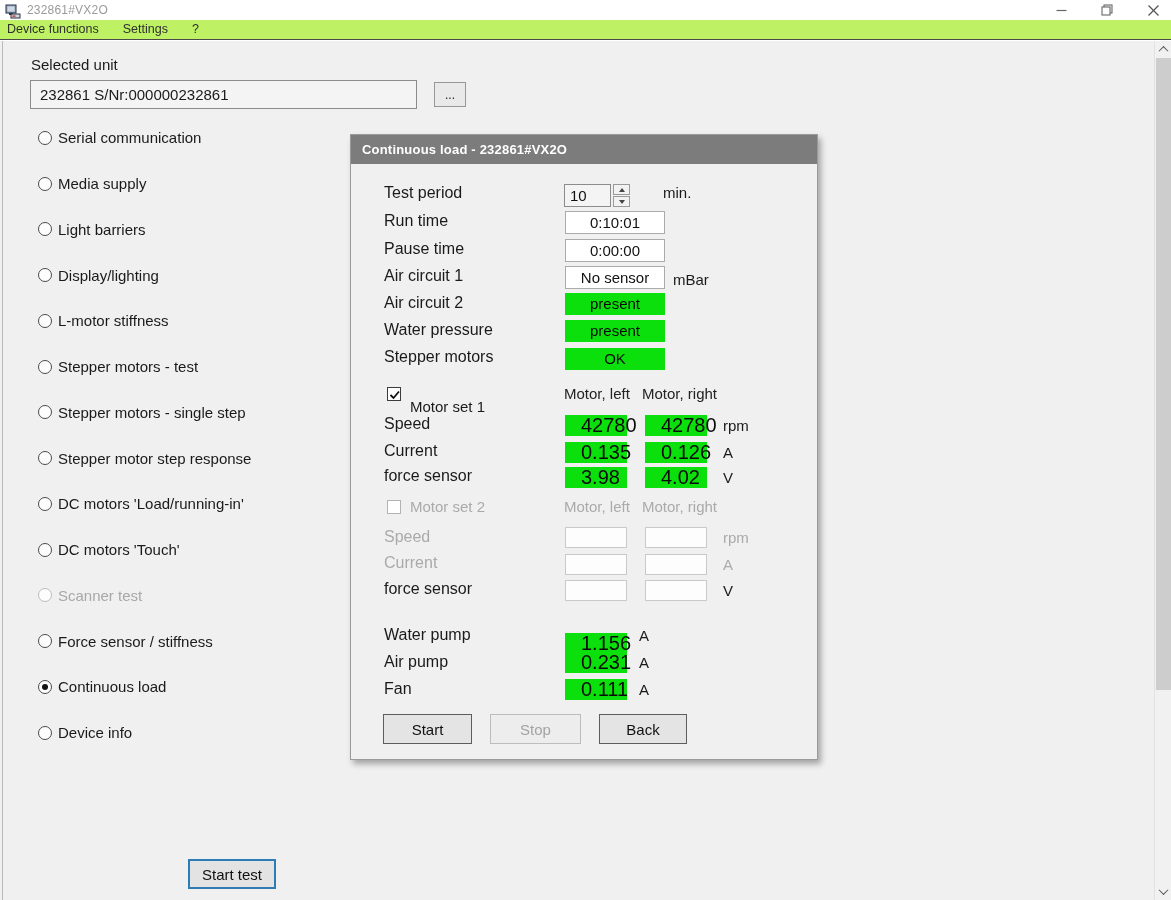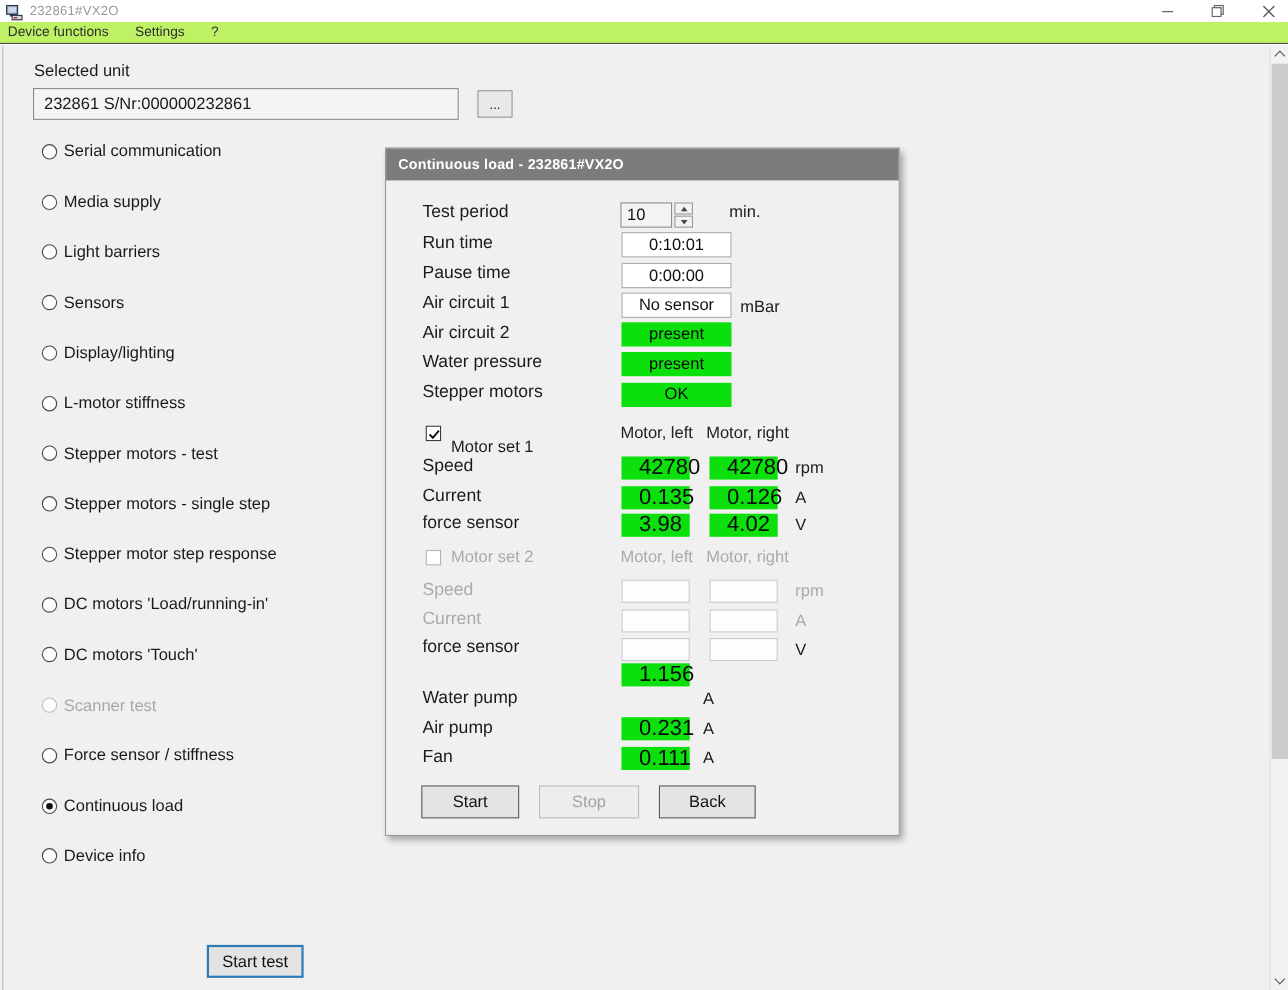--- a/index.html
+++ b/index.html
@@ -148,24 +148,20 @@
     <div class="test-item">
       <span class="radio"></span>
       <span class="test-label">Media supply</span>
       </div>
     <div class="test-item">
       <span class="radio"></span>
       <span class="test-label">Light barriers</span>
       </div>
     <div class="test-item">
       <span class="radio"></span>
-      <span class="test-label">Sensors</span>
-      </div>
-    <div class="test-item">
-      <span class="radio"></span>
       <span class="test-label">Display/lighting</span>
       </div>
     <div class="test-item">
       <span class="radio"></span>
       <span class="test-label">L-motor stiffness</span>
       </div>
     <div class="test-item">
       <span class="radio"></span>
       <span class="test-label">Stepper motors - test</span>
       </div>
@@ -277,21 +273,21 @@
     <div class="efield" style="left:214px;top:419px;"></div>
     <div class="efield" style="left:294px;top:419px;"></div>
     <span class="dunit dim" style="left:372px;top:419px;">A</span>
 
     <div class="dlbl" style="top:443px;">force sensor</div>
     <div class="efield" style="left:214px;top:445px;"></div>
     <div class="efield" style="left:294px;top:445px;"></div>
     <span class="dunit" style="left:372px;top:445px;">V</span>
 
     <div class="dlbl" style="top:489px;">Water pump</div>
-    <div class="gval" style="left:214px;top:468px;">1.156</div>
+    <div class="gval" style="left:214px;top:498px;">1.156</div>
     <span class="dunit" style="left:288px;top:490px;">A</span>
 
     <div class="dlbl" style="top:516px;">Air pump</div>
     <div class="gval" style="left:214px;top:517px;">0.231</div>
     <span class="dunit" style="left:288px;top:517px;">A</span>
 
     <div class="dlbl" style="top:543px;">Fan</div>
     <div class="gval" style="left:214px;top:544px;">0.111</div>
     <span class="dunit" style="left:288px;top:544px;">A</span>
 

